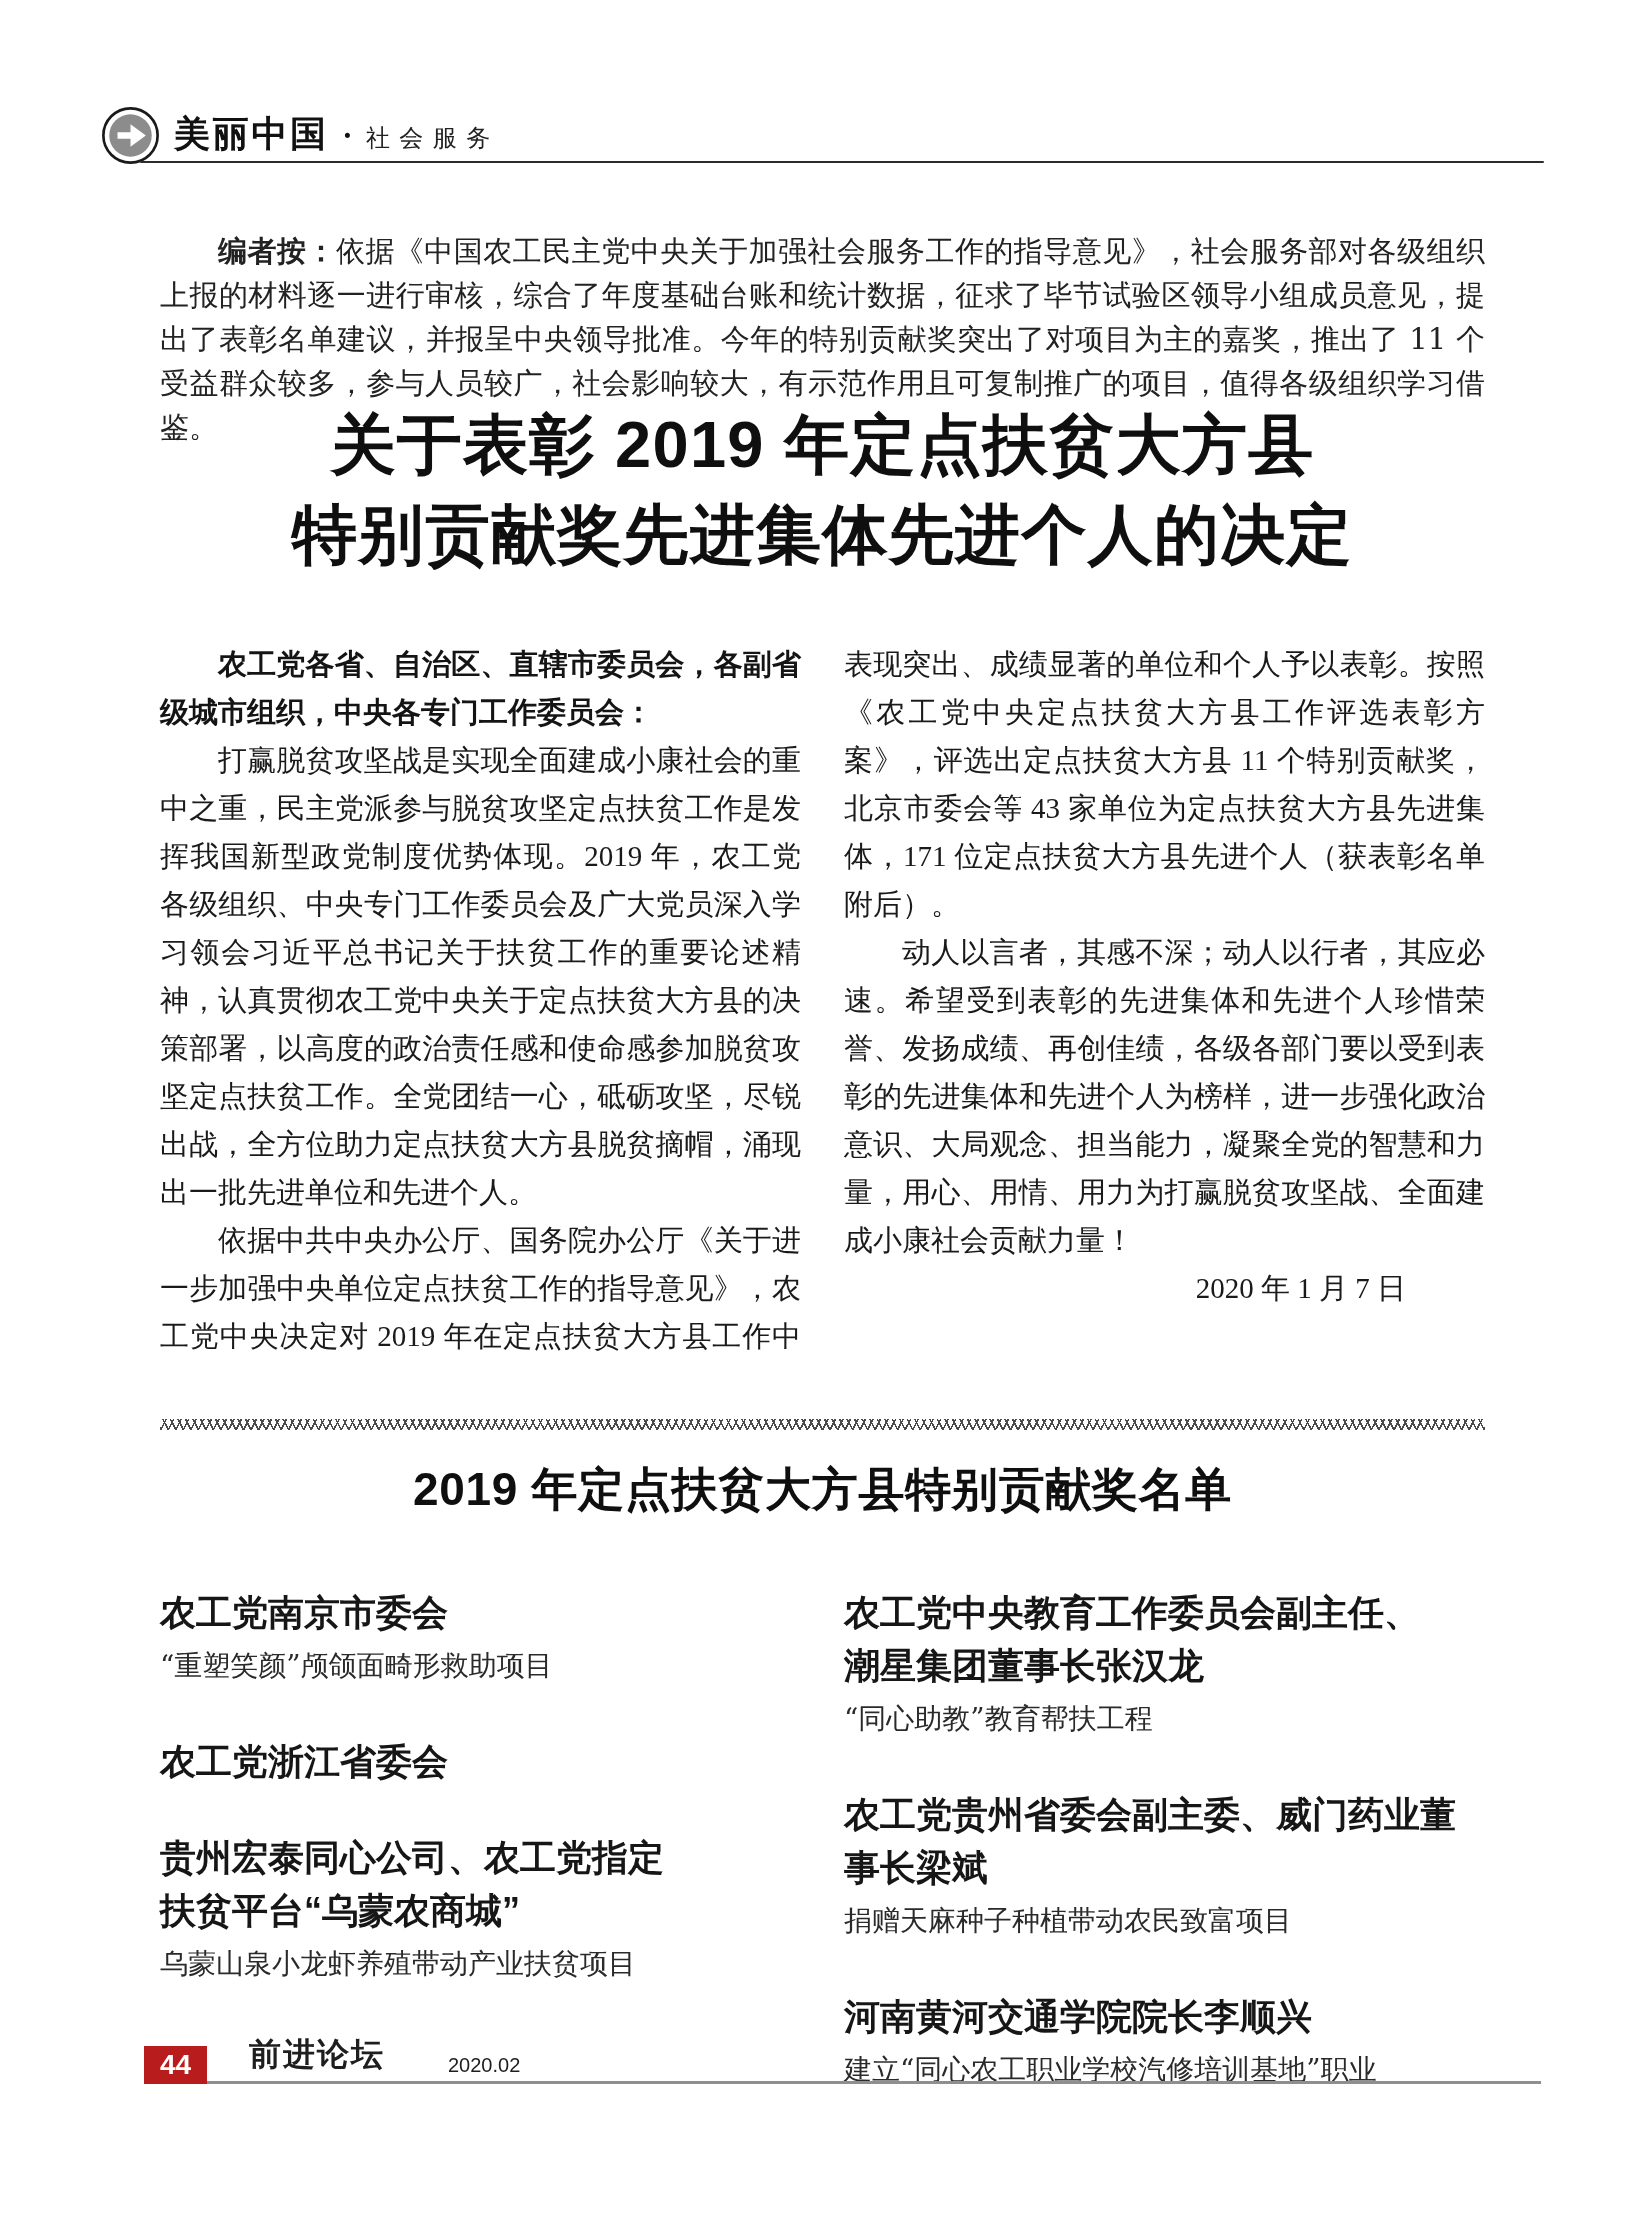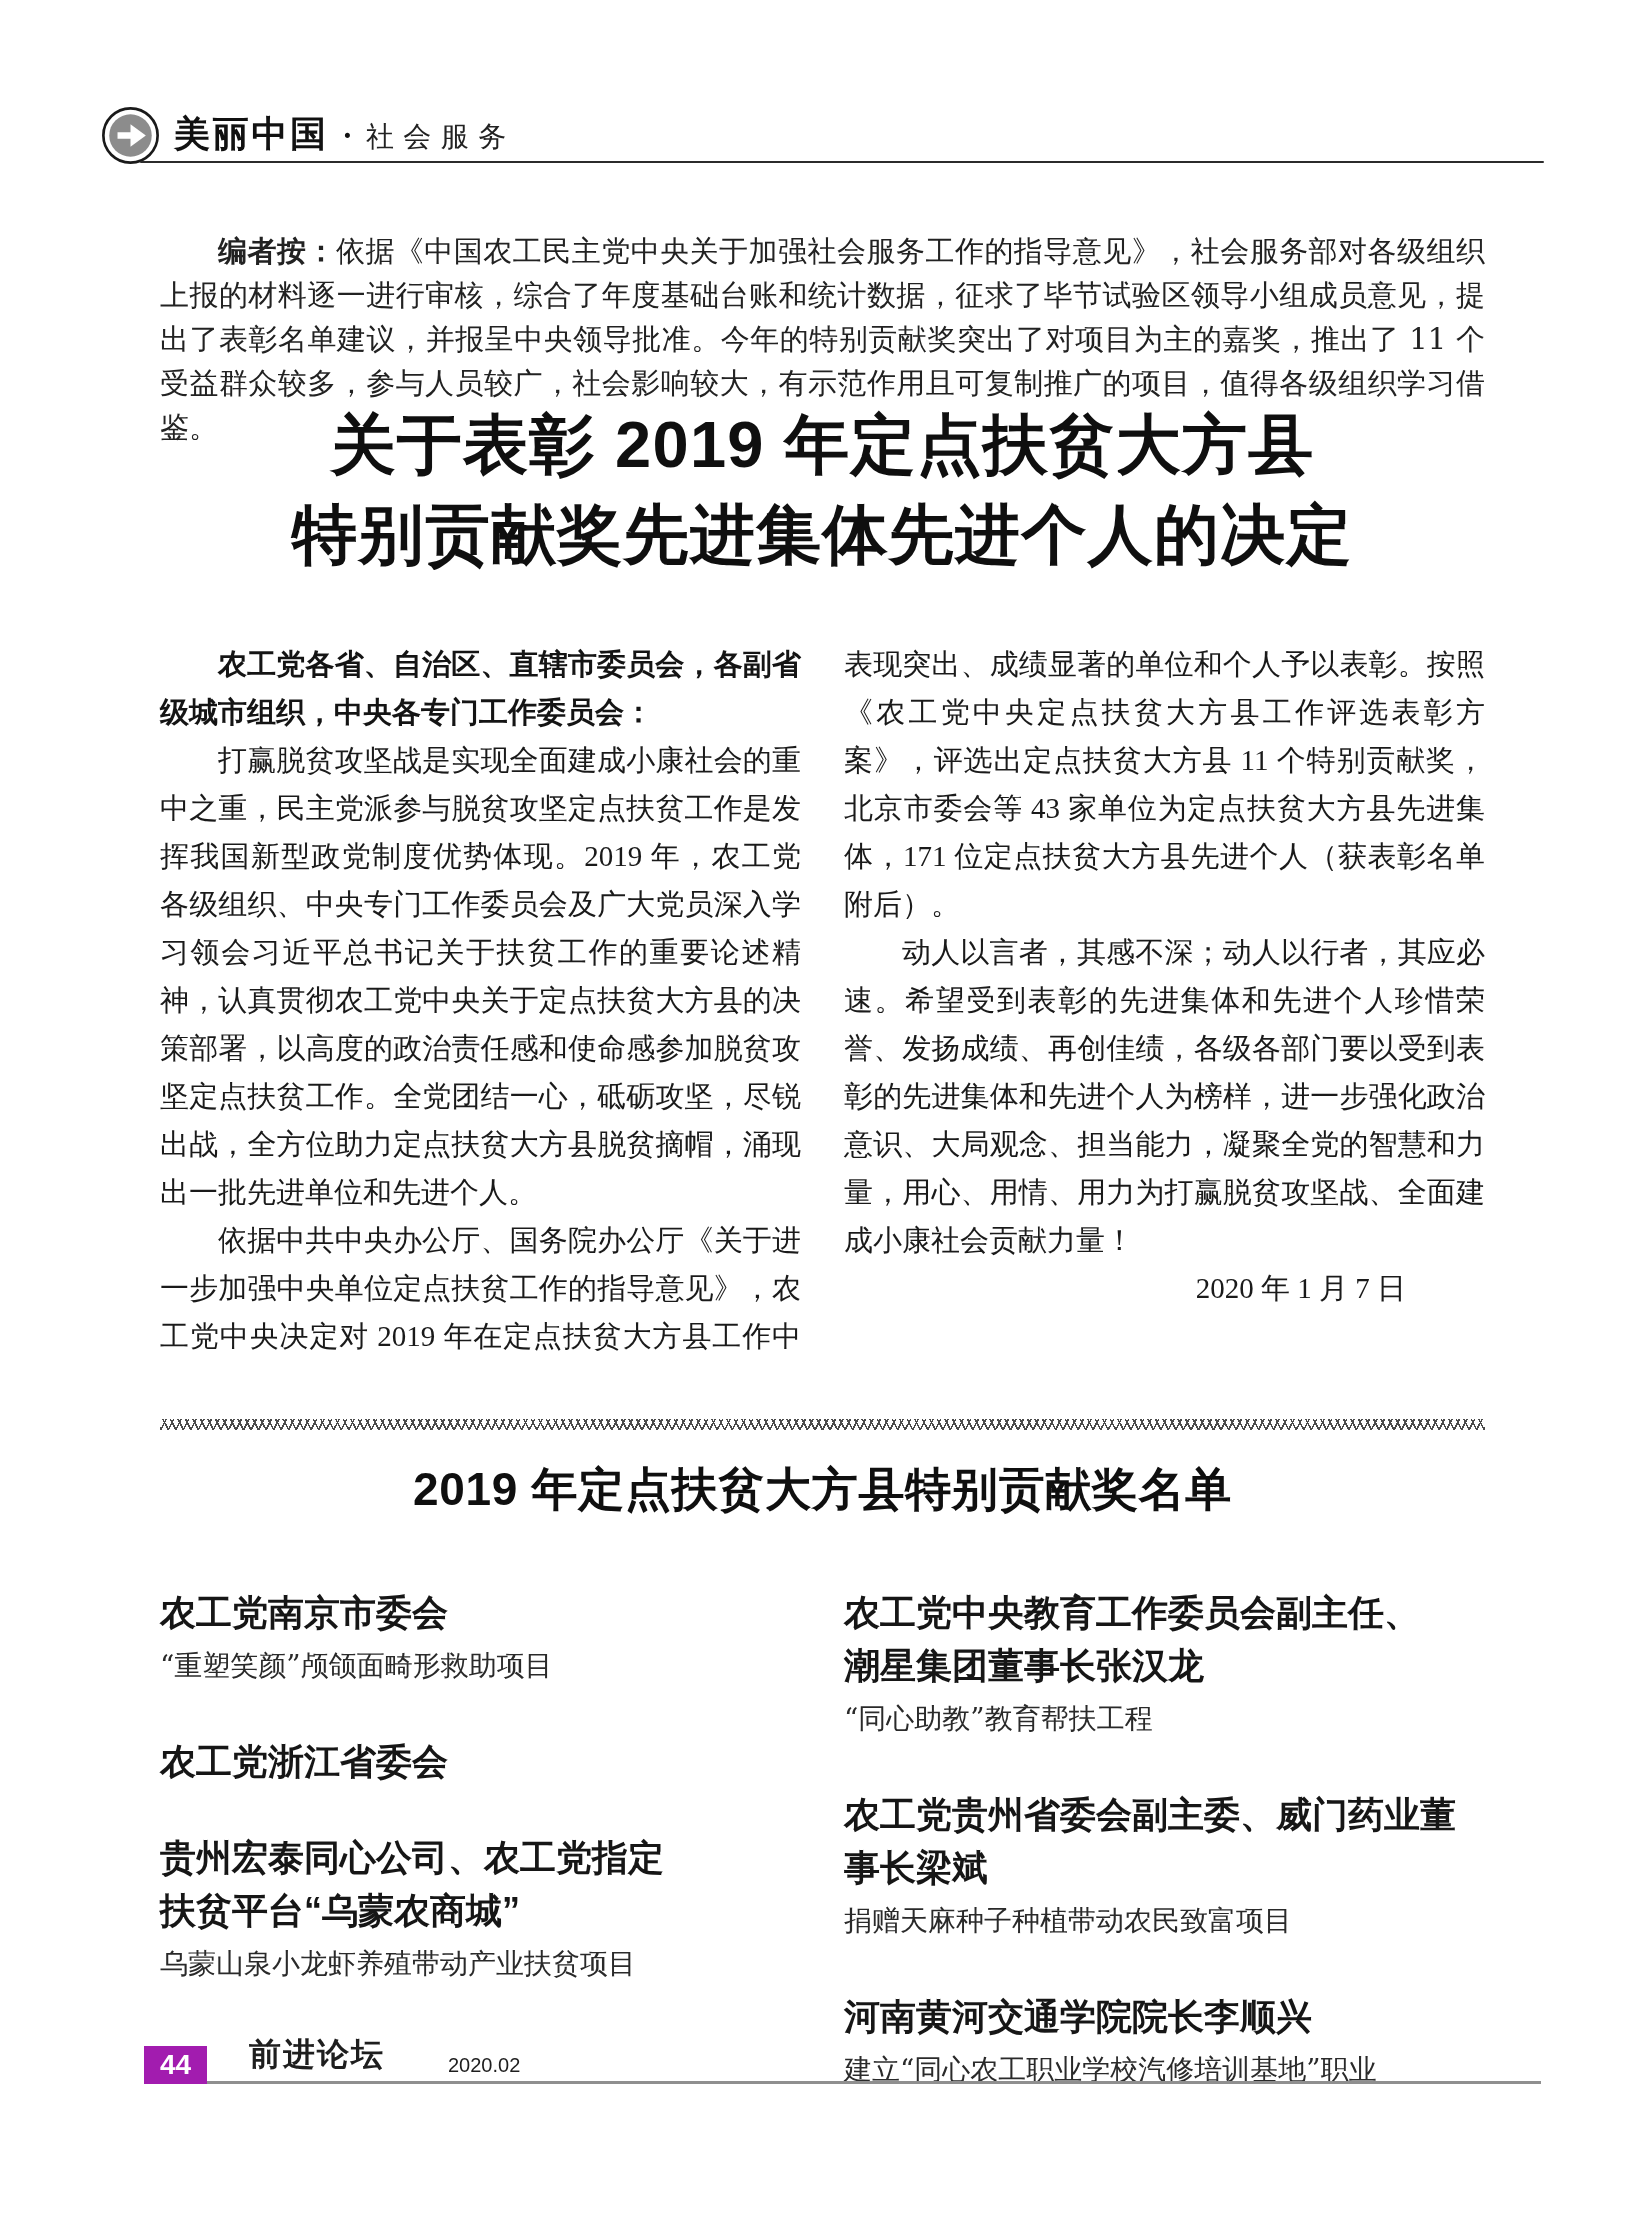--- a/index.html
+++ b/index.html
@@ -17,21 +17,21 @@
   .header-icon { position:absolute; left:0; top:0; width:59px; height:59px; }
   .header-rule { position:absolute; left:39px; right:0; top:55px; height:2px; background:#2b2b2b; border-radius:1.3px; }
   .header-text { position:absolute; left:73px; top:4px; display:flex; align-items:baseline; gap:13.4px; }
   .brand-bold {
     font-family:"Liberation Sans", sans-serif;
     font-weight:900; font-size:36px; letter-spacing:2.7px; color:#111;
   }
   .brand-dot { font-size:31px; color:#111; font-weight:700; }
   .brand-light {
     font-family:"DejaVu Serif", serif;
-    font-weight:400; font-size:28px; letter-spacing:9.4px; color:#222;
+    font-weight:400; font-size:24px; letter-spacing:9.4px; color:#222;
   }
 
   
   .editor-note {
     position:absolute; left:160px; top:200px; width:1325px;
     font-family:"DejaVu Serif", serif;
     font-size:29px; line-height:44px;
     text-align:justify; text-indent:2em; color:#222;
   }
   .editor-note .lead { font-weight:700; }
@@ -88,21 +88,21 @@
   .award-project {
     font-family:"DejaVu Serif", serif;
     font-weight:400; font-size:28px; line-height:53px; color:#2a2a2a;
   }
 
   
   .footer { position:absolute; left:144px; top:2045px; width:1397px; height:39px; }
   .footer-rule { position:absolute; left:60px; right:0; bottom:0; height:2.7px; background:#8f8f8f; }
   .footer-page-box {
     position:absolute; left:0; bottom:0; width:63px; height:38px;
-    background:#a21caf; color:#ffffff;
+    background:#b91c1c; color:#ffffff;
     font-family:"Liberation Sans", sans-serif; font-weight:700; font-size:28px;
     display:flex; align-items:center; justify-content:center;
   }
   .footer-journal {
     position:absolute; left:105px; bottom:6.7px;
     font-family:"Liberation Sans", sans-serif; font-weight:700; font-size:32px; color:#1e1e1e;
     letter-spacing:2px;
   }
   .footer-issue {
     position:absolute; left:304px; bottom:6.7px;

